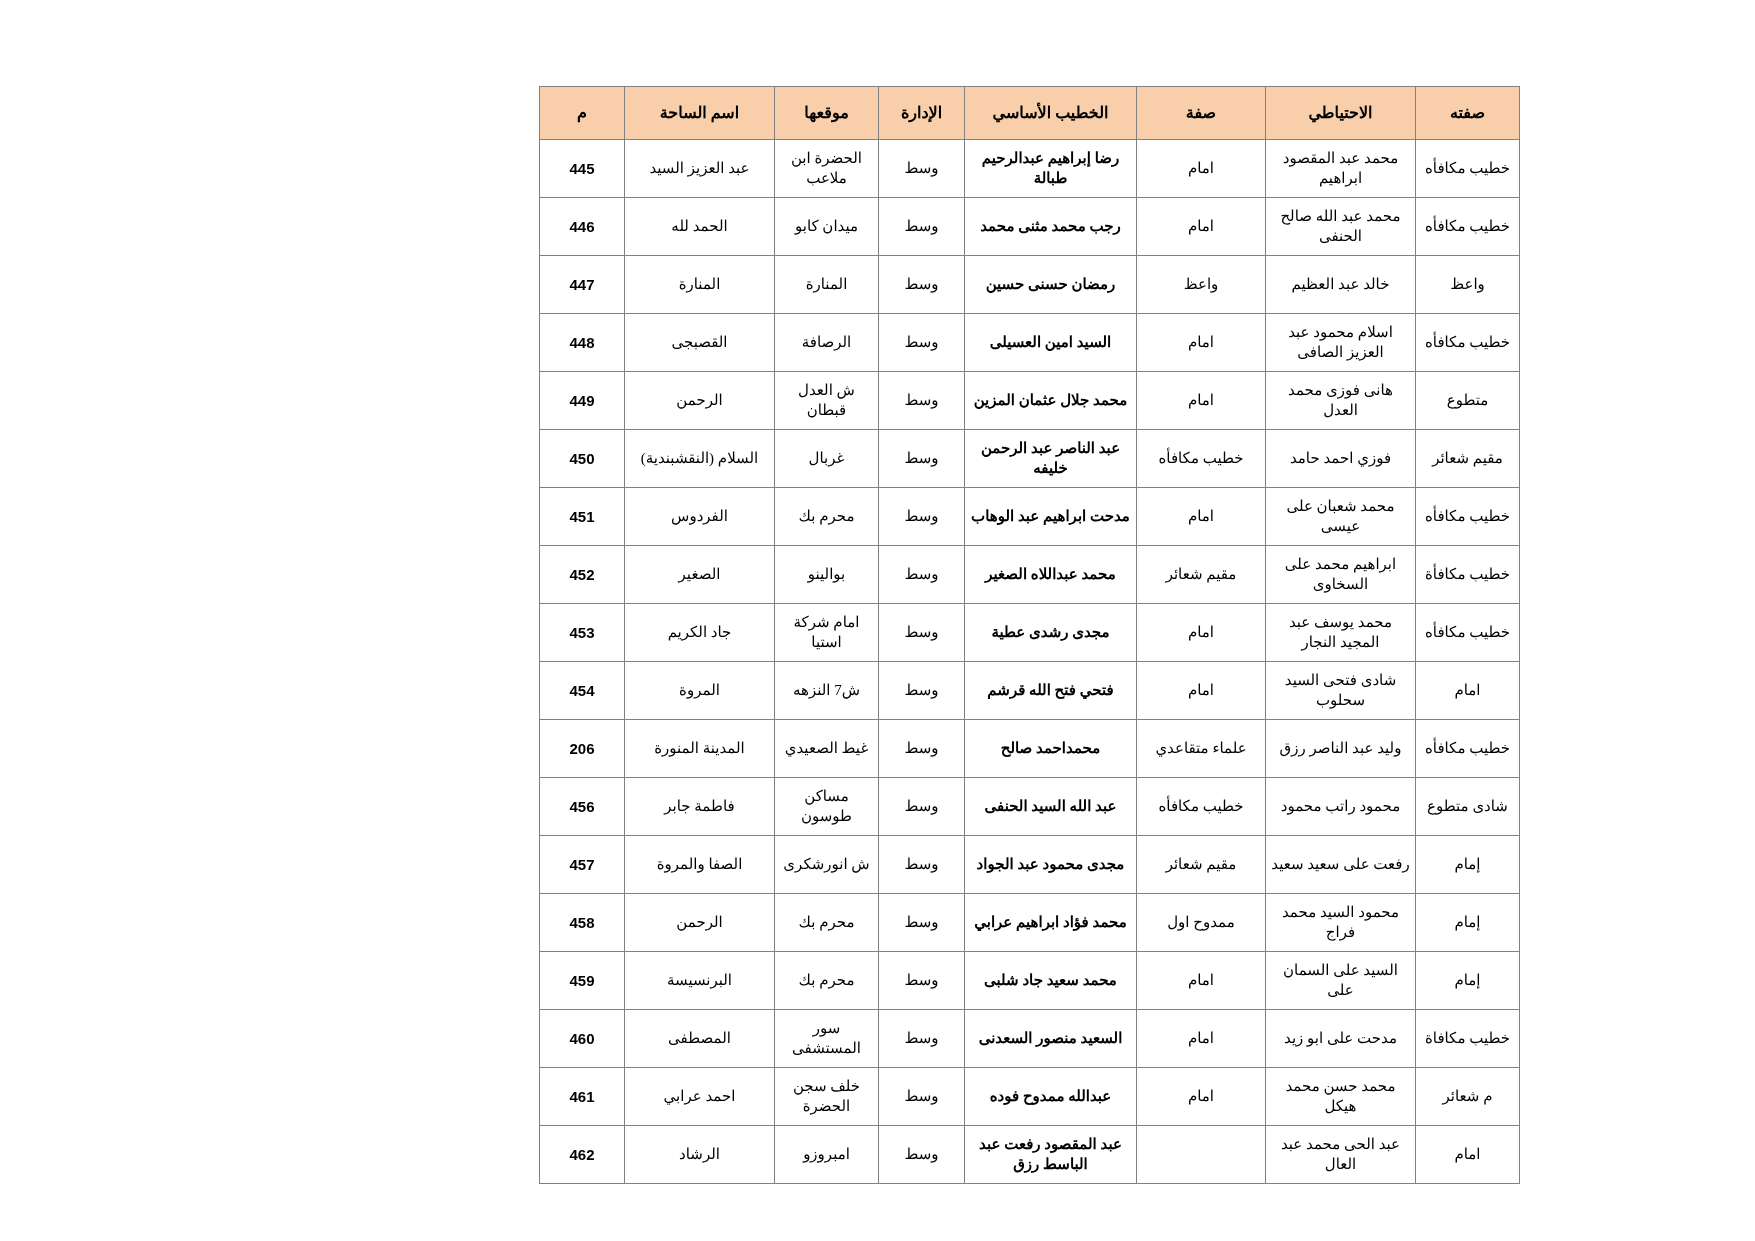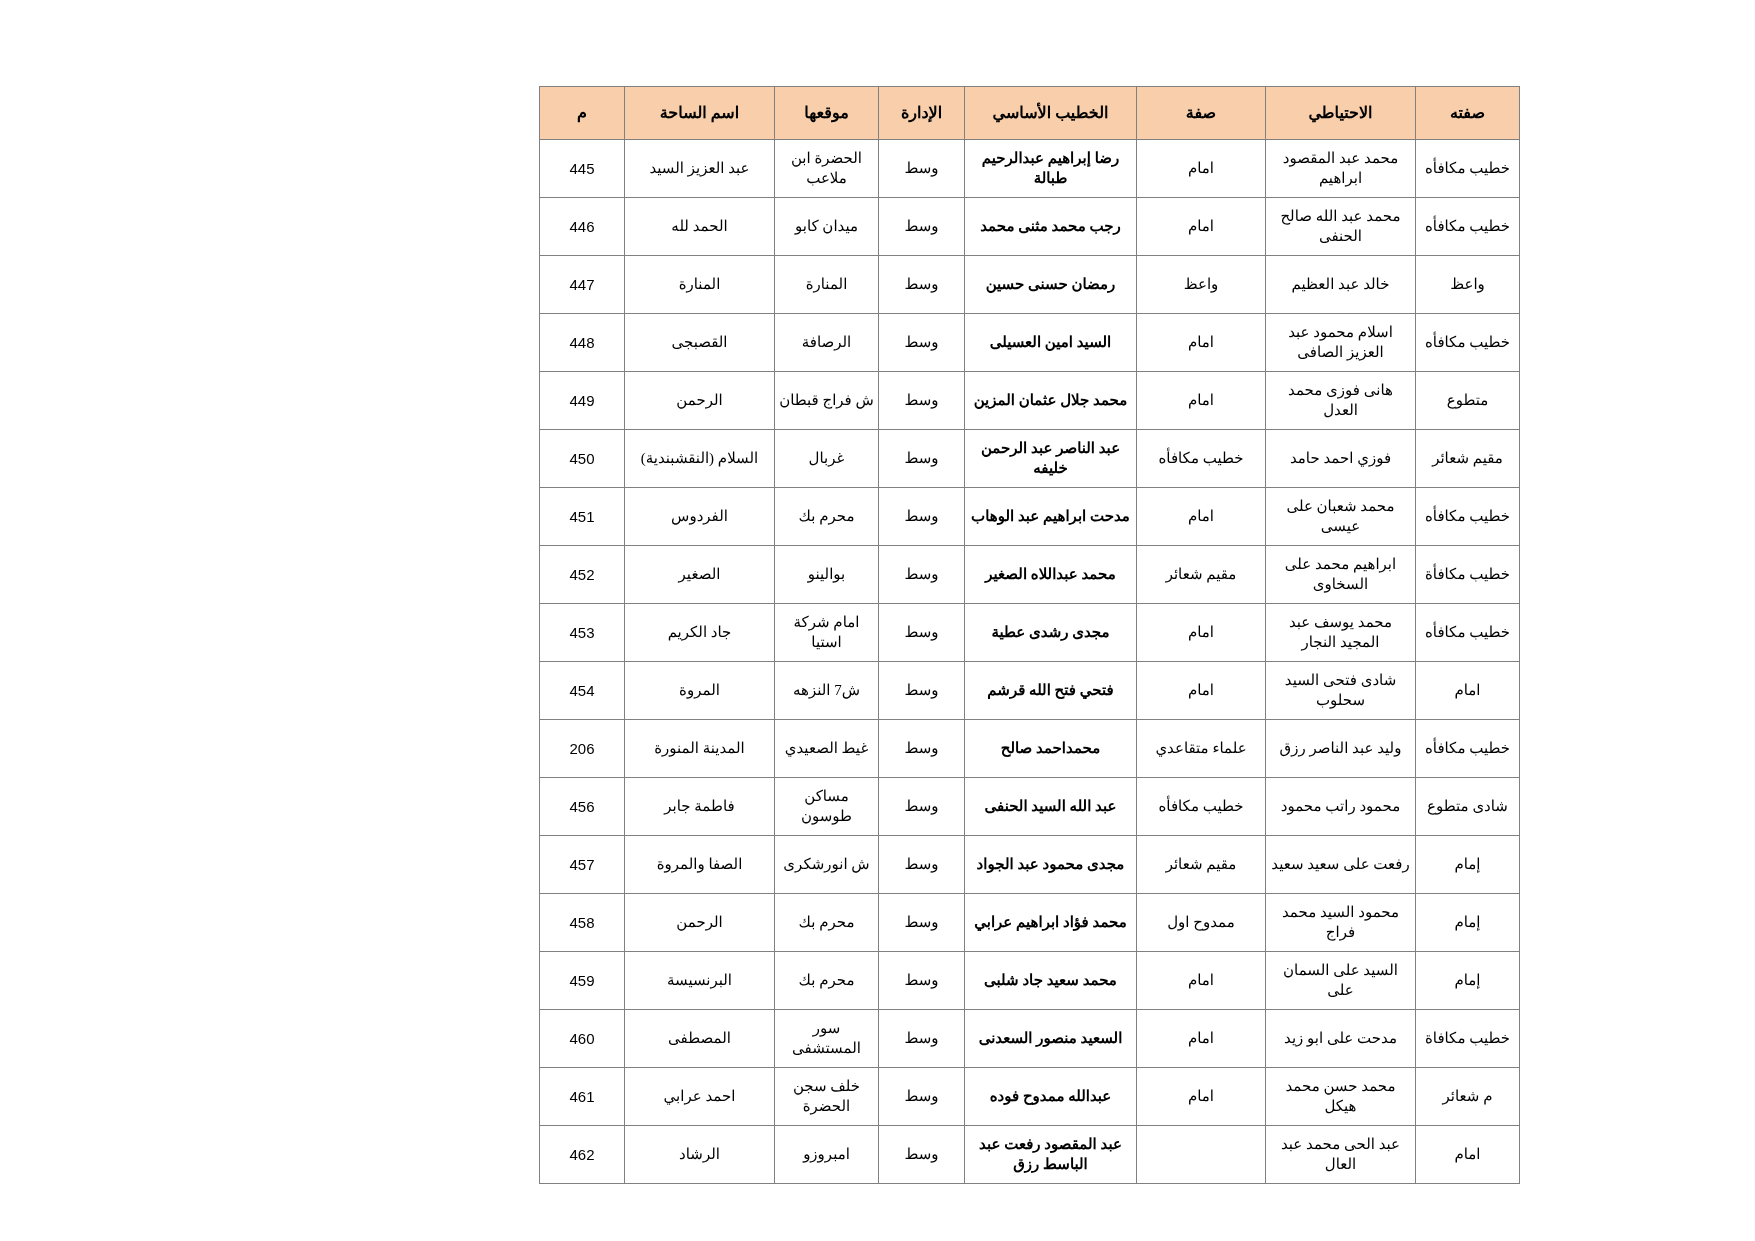--- a/index.html
+++ b/index.html
@@ -60,21 +60,21 @@
   col.c-index    { width: 85px;  }
   col.c-name     { width: 150px; }
   col.c-location { width: 104px; }
   col.c-admin    { width: 86px;  }
   col.c-imam     { width: 172px; }
   col.c-role1    { width: 129px; }
   col.c-reserve  { width: 150px; }
   col.c-role2    { width: 104px; }
 
   td.idx {
-    font-weight: normal;
+    font-weight: bold;
     font-size: 17px;
     font-family: "Liberation Sans", sans-serif;
   }
   td.arena { font-size: 15px; }
   td.admin { font-size: 15px; }
   td.imam  { font-size: 15px; font-weight: bold; }
   td.reserve { font-size: 15px; }
   td.role  { font-size: 15px; }
   td.empty { }
 </style>
@@ -146,21 +146,21 @@
             <td class="arena">الرصافة</td>
             <td class="arena">القصبجى</td>
             <td class="idx">448</td>
           </tr>
           <tr>
             <td class="role">متطوع</td>
             <td class="reserve">هانى فوزى محمد العدل</td>
             <td class="role">امام</td>
             <td class="imam">محمد جلال عثمان المزين</td>
             <td class="admin">وسط</td>
-            <td class="arena">ش فراج قبطان</td>
+            <td class="arena">ش العدل قبطان</td>
             <td class="arena">الرحمن</td>
             <td class="idx">449</td>
           </tr>
           <tr>
             <td class="role">مقيم شعائر</td>
             <td class="reserve">فوزي احمد حامد</td>
             <td class="role">خطيب مكافأه</td>
             <td class="imam">عبد الناصر عبد الرحمن خليفه</td>
             <td class="admin">وسط</td>
             <td class="arena">غربال</td>

